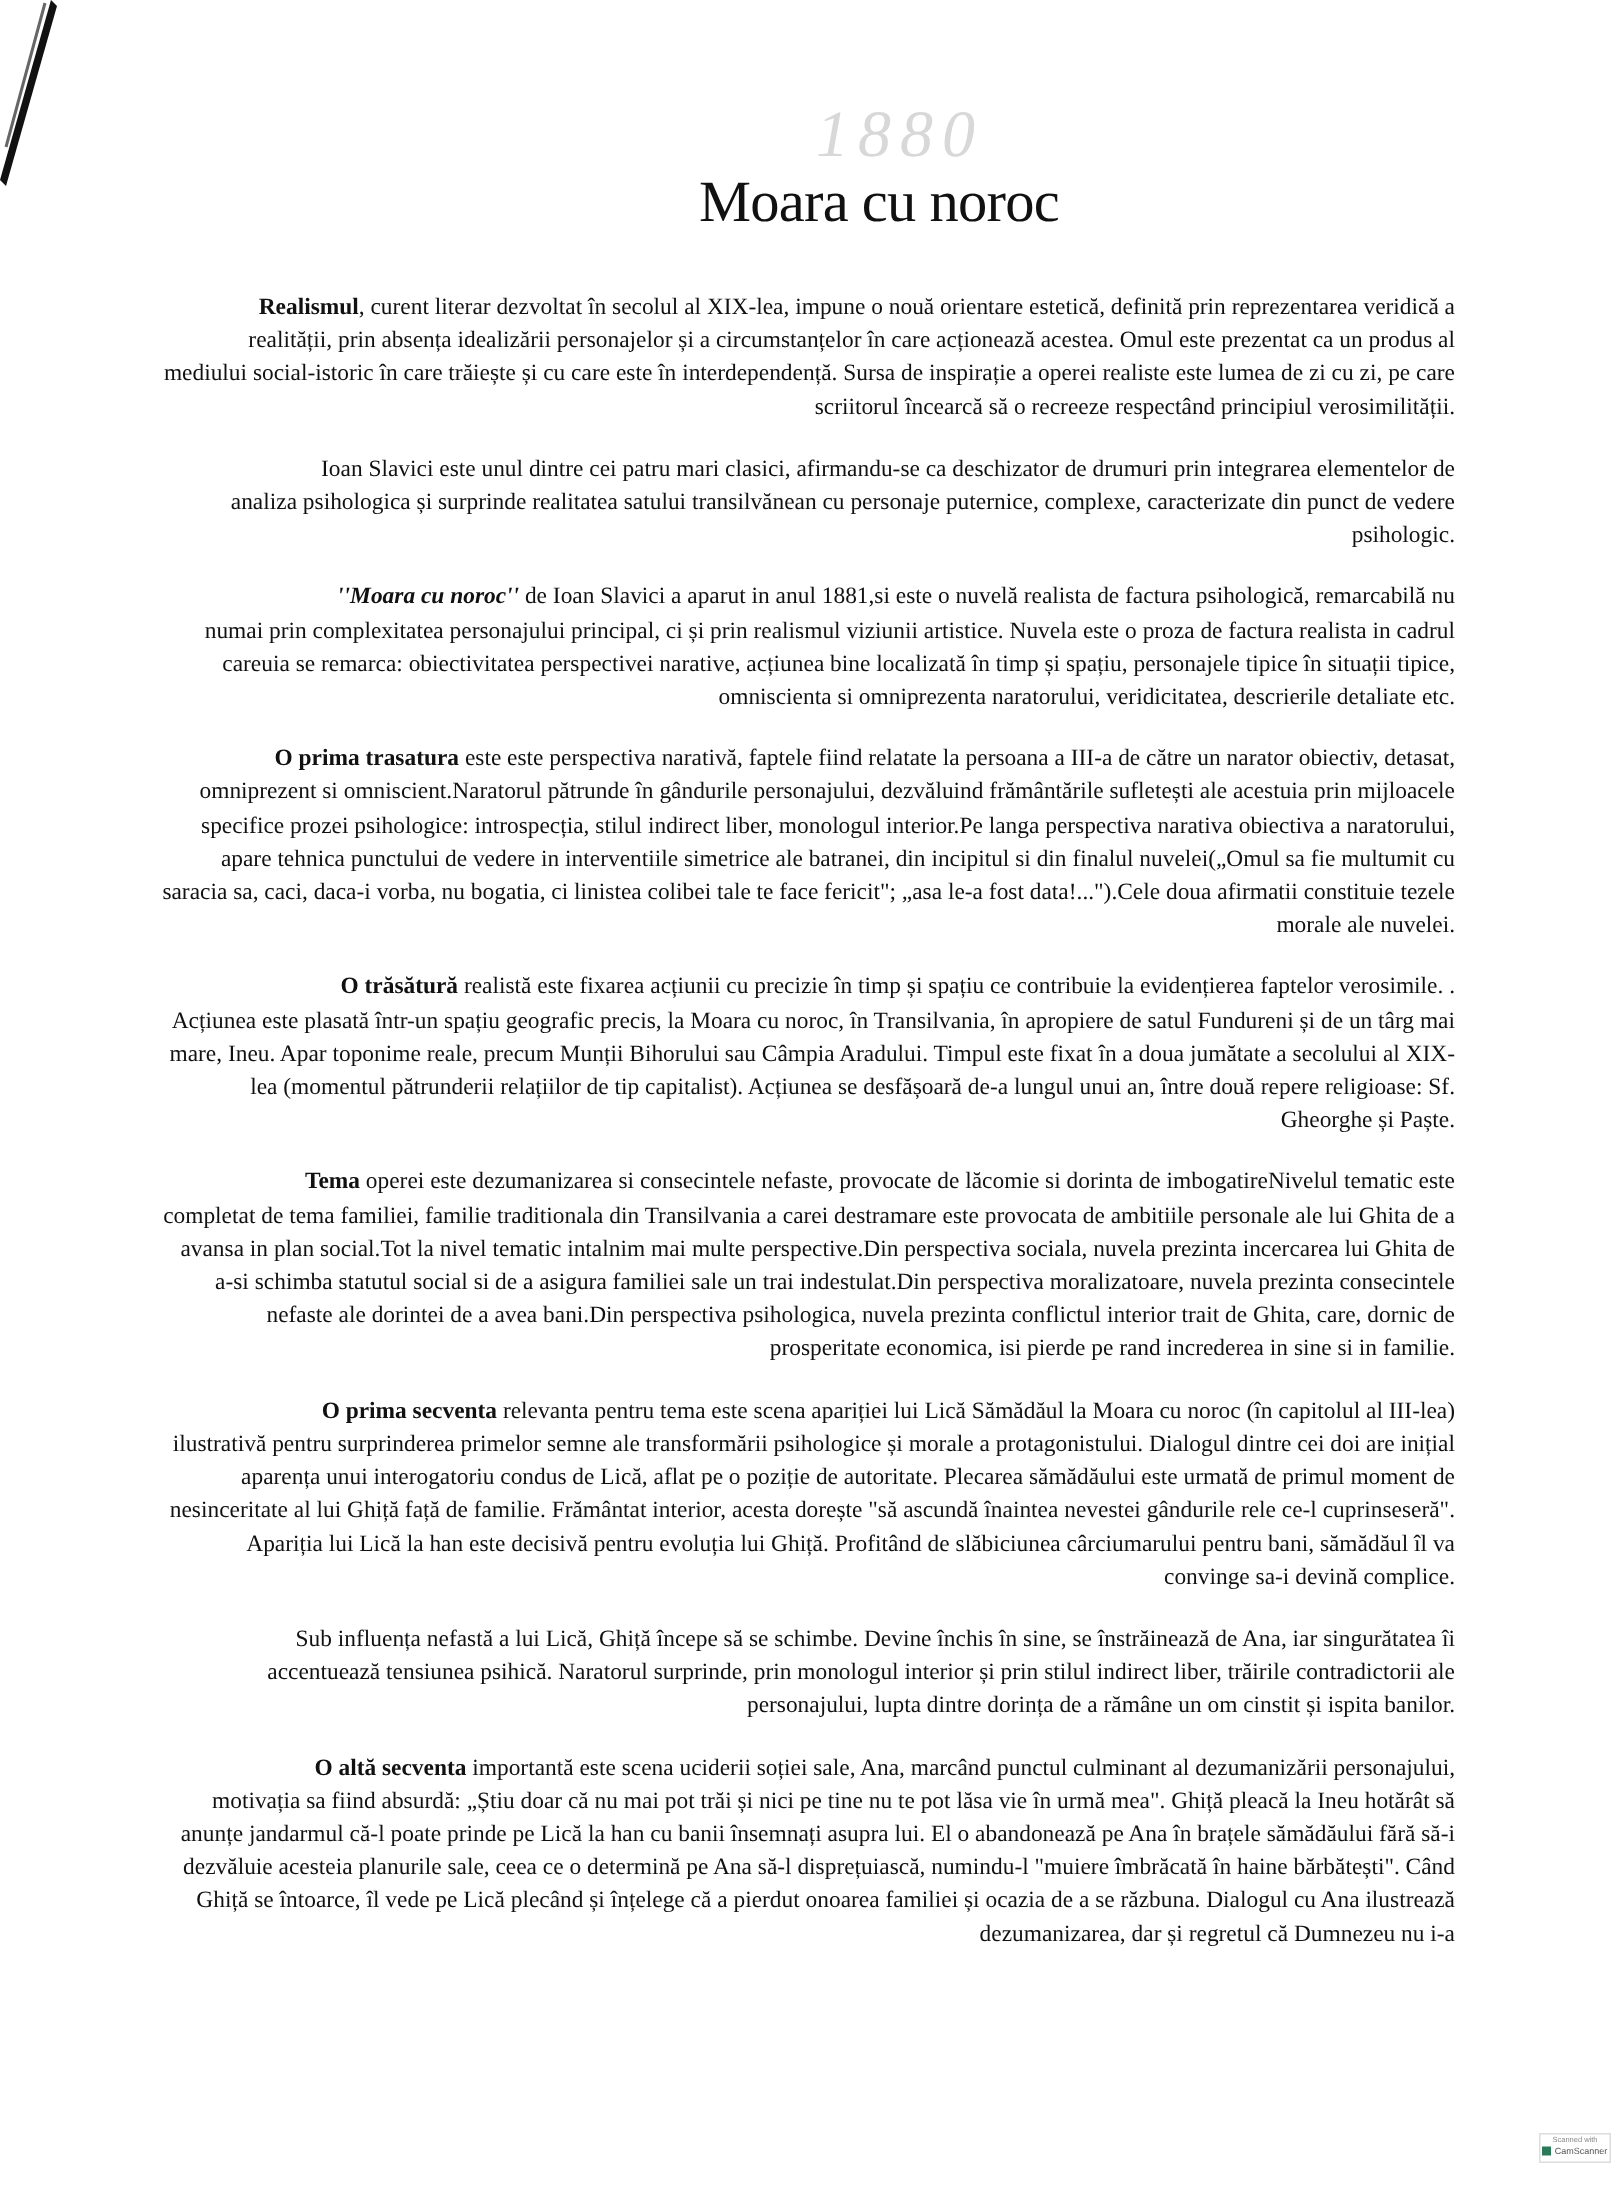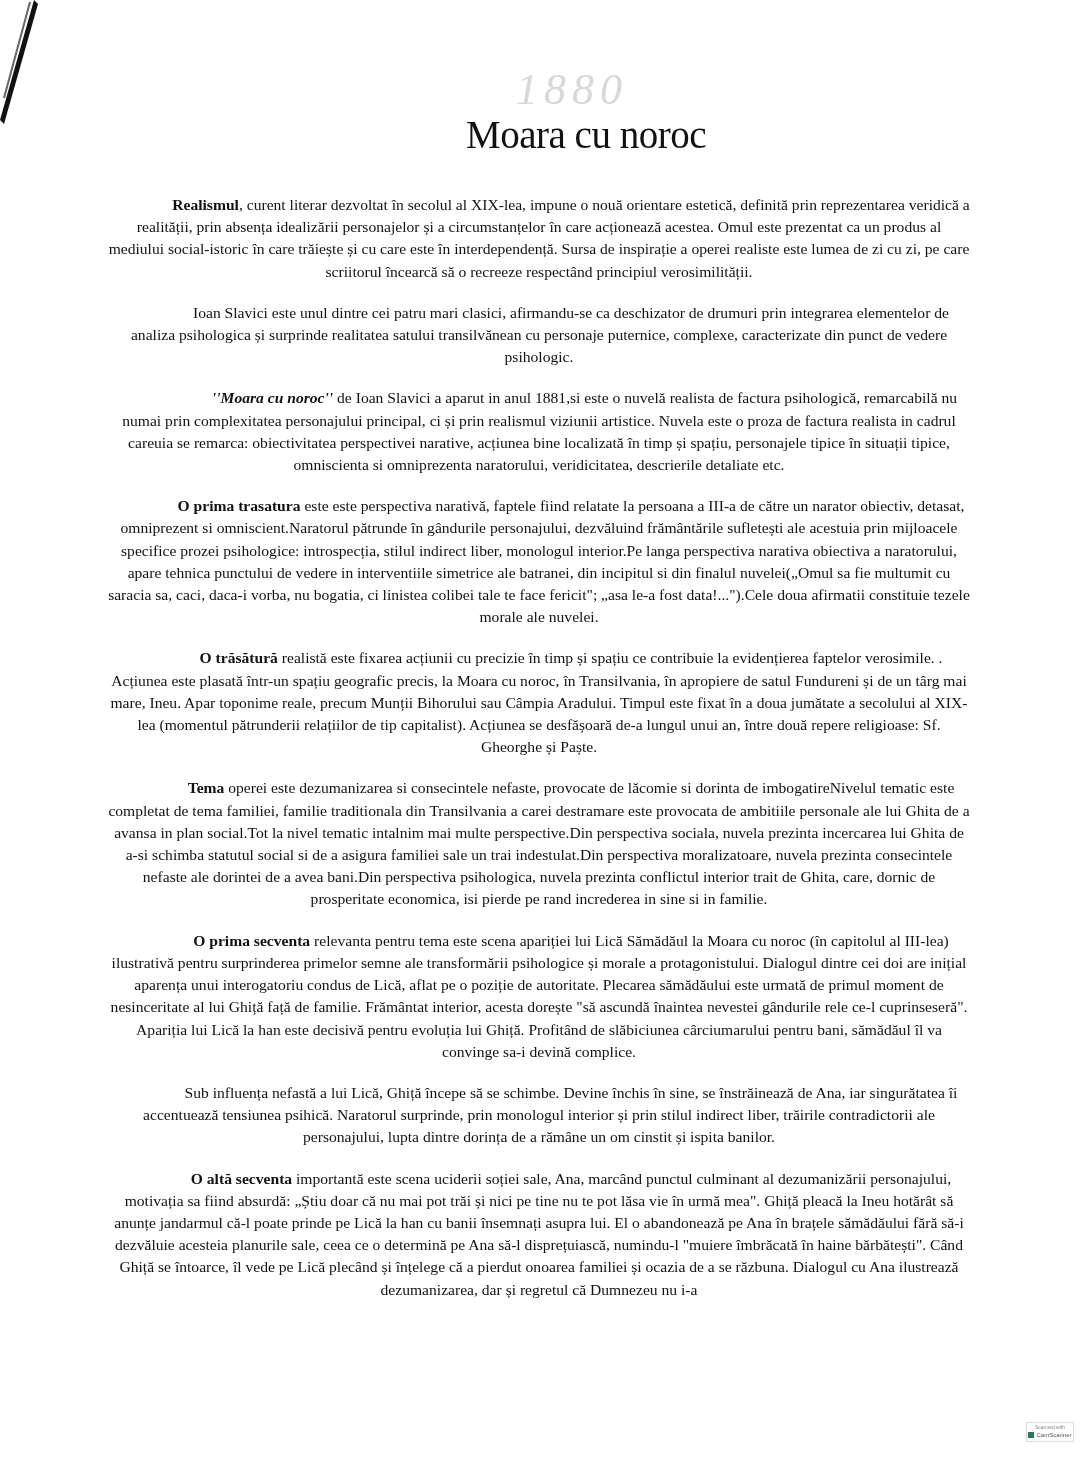--- a/index.html
+++ b/index.html
@@ -1,25 +1,25 @@
 <!DOCTYPE html>
 <html><head>
   <meta charset="utf-8">
   <style>
     html, body { margin:0; padding:0; background:#ffffff; }
     body { width:1080px; height:1460px; position:relative; overflow:hidden;
            font-family:"Liberation Serif", "DejaVu Serif", serif; color:#111; }
     .corner-mark { position:absolute; left:0; top:0; width:40px; height:130px; }
-    .pencil-year { position:absolute; left:516px; top:64px; font-size:44px; color:#d8d8d8;
+    .pencil-year { position:absolute; left:544px; top:64px; font-size:44px; color:#d8d8d8;
                    font-style:italic; letter-spacing:6px; font-family:"Liberation Serif", serif; }
     .title { position:absolute; left:0; width:1172px; top:112px; text-align:center;
              font-size:39px; font-weight:normal; margin:0; letter-spacing:-0.5px; }
     .content { position:absolute; left:108px; top:194px; width:862px; }
     .para { font-size:15.6px; line-height:22.2px; margin:0 0 19px 0; text-indent:64px;
-            text-align:center; }
+            text-align:right; }
     .lead { font-weight:bold; }
     .emph { font-weight:bold;margin-left:27px; }
     .watermark { position:absolute; right:6px; bottom:18px; width:46px; height:18px;
                  border:1px solid #ddd; font-family:"Liberation Sans", sans-serif;
                  font-size:5px; color:#888; text-align:center; line-height:8px; }
     .watermark .cs { font-size:6px; color:#555; }
     .watermark .logo { display:inline-block; width:6px; height:6px; background:#2a7a5a; vertical-align:middle; margin-right:2px; }
   </style>
 </head>
 <body>

